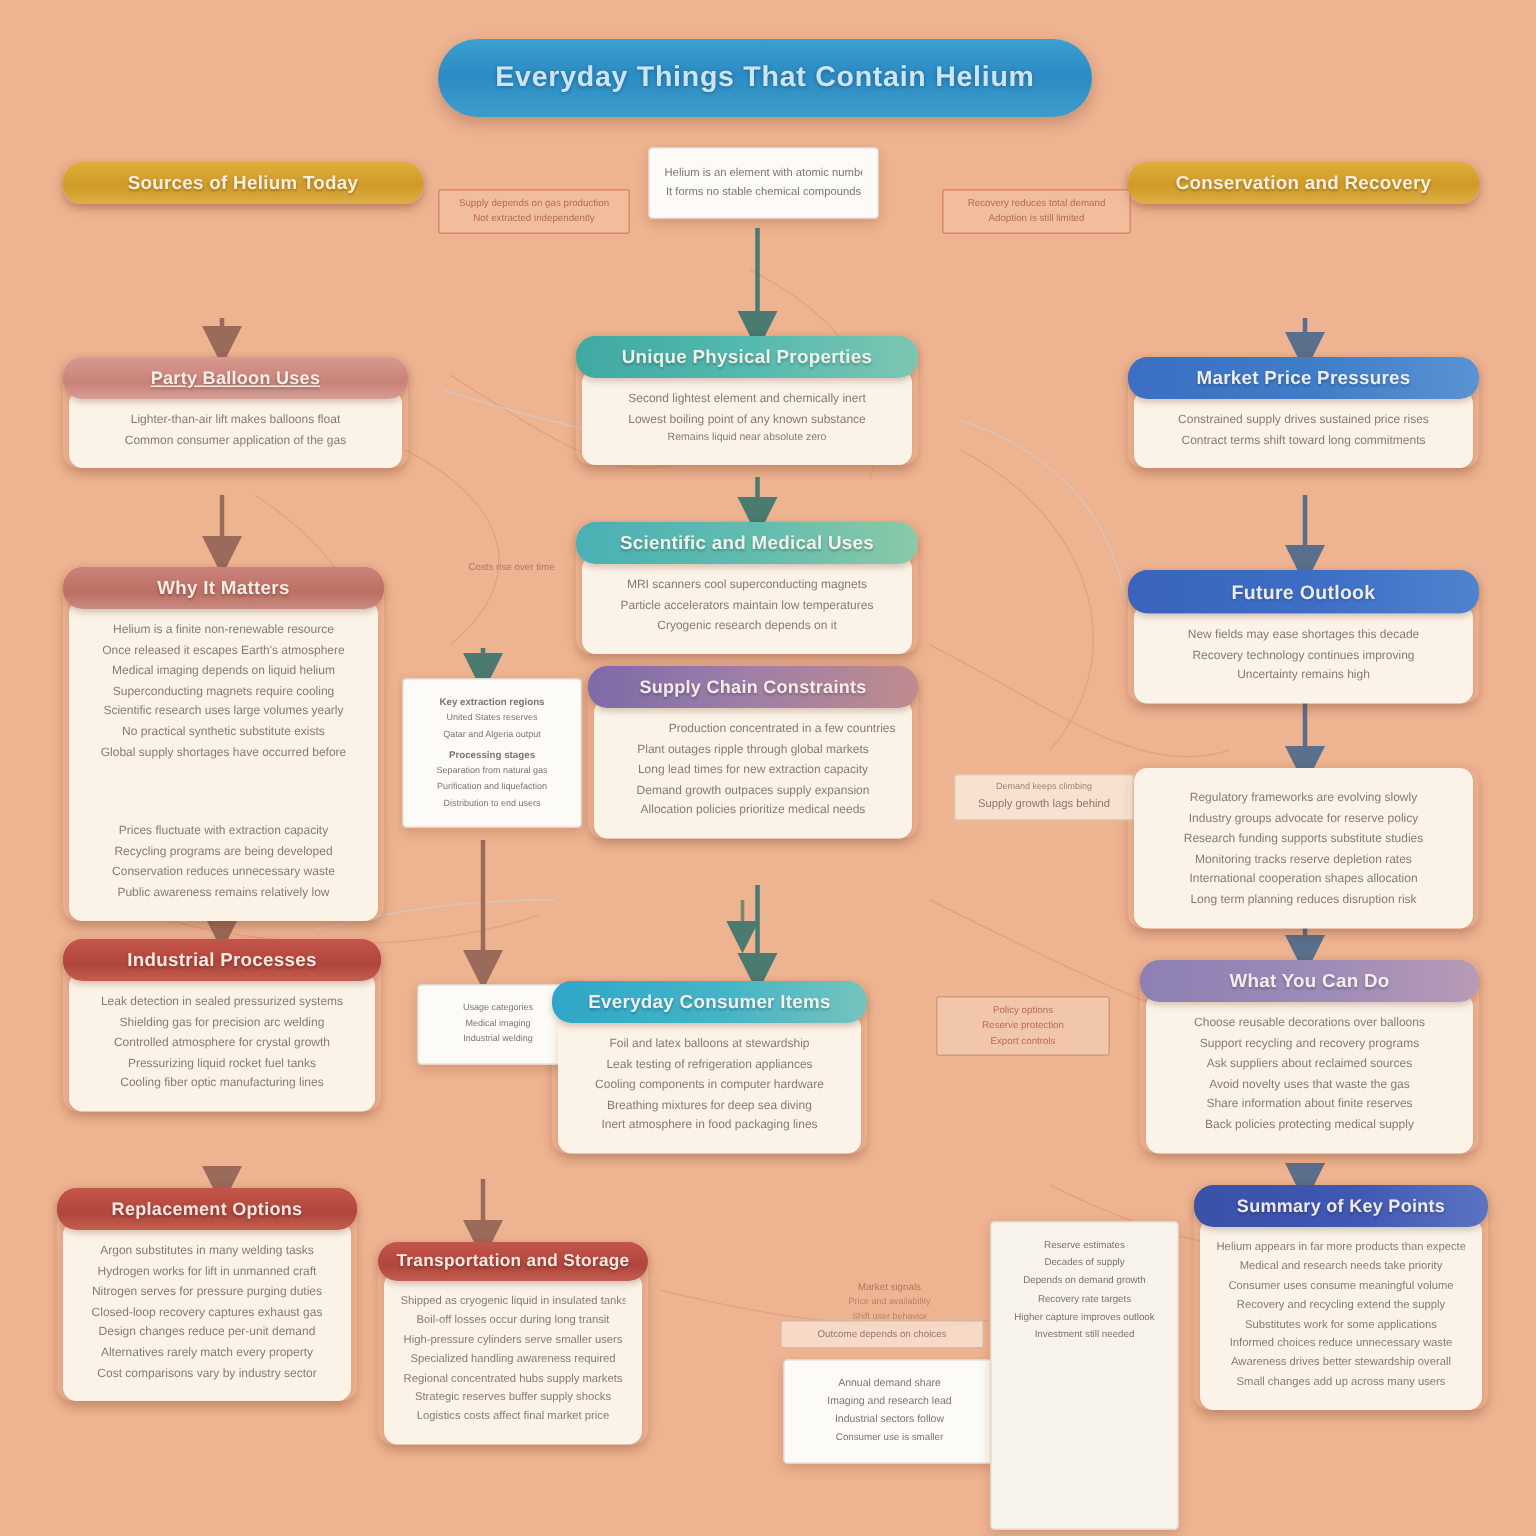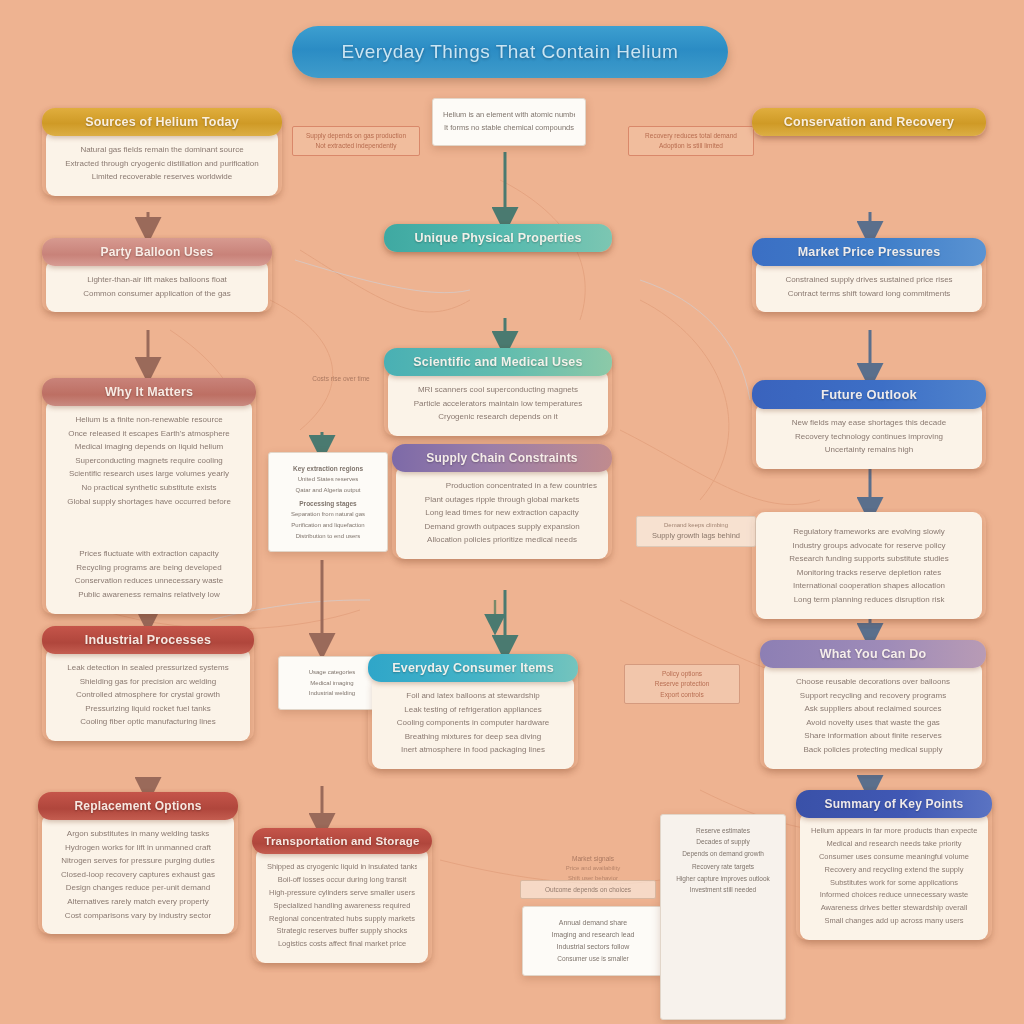--- a/index.html
+++ b/index.html
@@ -60,21 +60,21 @@
 
   
   #title-banner{
     position:absolute;left:292px;top:26px;width:436px;height:52px;
     border-radius:26px;
     background:linear-gradient(180deg,#3d9fd0 0%,#2b8cc4 45%,#3f9ccb 100%);
     box-shadow:0 4px 10px rgba(90,50,25,.28);
     display:flex;align-items:center;justify-content:center;
   }
   #title-banner .t{
-    color:#f2fbff;font-size:19px;font-weight:normal;letter-spacing:.5px;
+    color:#f2fbff;font-size:19px;font-weight:bold;letter-spacing:.5px;
     text-shadow:0 1px 3px rgba(0,20,40,.45);
   }
 
   
   .card{
     position:absolute;
     background:#fdfbf7;
     border:1px solid #e2d6c9;
     border-radius:3px;
     box-shadow:0 3px 8px rgba(120,60,30,.22);
@@ -87,21 +87,21 @@
     position:absolute;
     border:1px solid #d9886a;
     background:rgba(244,196,168,.55);
     border-radius:2px;
     padding:3px 5px;
   }
   .chip .line{color:#a8563a;margin:1px 0;}
 
   
   .g-gold   {background:linear-gradient(180deg,#e0ae3e 0%,#cf9a26 55%,#dcae44 100%);}
-  .g-rose   {background:linear-gradient(180deg,#d79a90 0%,#c88279 60%,#d79c93 100%);}
+  .g-rose   {background:linear-gradient(180deg,#d79a90 0%,#c88279 60%,#d79c93 100%);text-decoration:underline;}
   .g-rosedk {background:linear-gradient(180deg,#c9837a 0%,#bd6f63 60%,#c98a80 100%);}
   .g-crimson{background:linear-gradient(180deg,#c5554a 0%,#b0463c 60%,#c45d50 100%);}
   .g-teal   {background:linear-gradient(90deg,#3fa9a2 0%,#54b9ae 50%,#7cc6b2 100%);}
   .g-teal2  {background:linear-gradient(90deg,#49b0b4 0%,#63bdae 55%,#8cc9a8 100%);}
   .g-cyan   {background:linear-gradient(90deg,#2fa6c9 0%,#46b4c6 55%,#74c4bd 100%);}
   .g-purple {background:linear-gradient(90deg,#7d6aa8 0%,#9b7ea8 45%,#c08b8e 100%);}
   .g-lav    {background:linear-gradient(90deg,#8d7fb4 0%,#9e8bb8 55%,#b89bb5 100%);}
   .g-blue   {background:linear-gradient(90deg,#3b6fc4 0%,#3f7ec9 55%,#5a93d2 100%);}
   .g-blue2  {background:linear-gradient(90deg,#3a63bd 0%,#3d6fc6 55%,#4f83cd 100%);}
   .g-indigo {background:linear-gradient(90deg,#3a51a8 0%,#4058b4 55%,#5a73c2 100%);}
@@ -169,25 +169,20 @@
   </svg>
 
   <div id="title-banner">
     <span class="t blurry">Everyday Things That Contain Helium</span>
   </div>
 
   <div class="node" style="left:42px;top:108px;width:240px;">
     <div class="hdr g-gold" style="font-size:12.5px;">
       <span class="blurry">Sources of Helium Today</span>
     </div>
-    <div class="body">
-      <span class="line blurry" style="font-size:8px;">Natural gas fields remain the dominant source</span>
-      <span class="line blurry" style="font-size:8px;">Extracted through cryogenic distillation and purification</span>
-      <span class="line blurry" style="font-size:8px;">Limited recoverable reserves worldwide</span>
-    </div>
   </div>
 
   <div class="node" style="left:42px;top:238px;width:230px;">
     <div class="hdr g-rose" style="font-size:12px;">
       <span class="blurry">Party Balloon Uses</span>
     </div>
     <div class="body">
       <span class="line blurry" style="font-size:8px;">Lighter-than-air lift makes balloons float</span>
       <span class="line blurry" style="font-size:8px;">Common consumer application of the gas</span>
     </div>
@@ -252,20 +247,25 @@
       <span class="line blurry" style="font-size:7.5px;">Regional concentrated hubs supply markets</span>
       <span class="line blurry" style="font-size:7.5px;">Strategic reserves buffer supply shocks</span>
       <span class="line blurry" style="font-size:7.5px;">Logistics costs affect final market price</span>
     </div>
   </div>
 
   <div class="node" style="left:384px;top:224px;width:228px;">
     <div class="hdr g-teal" style="font-size:12.5px;">
       <span class="blurry">Unique Physical Properties</span>
     </div>
+    <div class="body">
+      <span class="line blurry" style="font-size:8px;">Second lightest element and chemically inert</span>
+      <span class="line blurry" style="font-size:8px;">Lowest boiling point of any known substance</span>
+      <span class="line blurry" style="font-size:7px;">Remains liquid near absolute zero</span>
+    </div>
   </div>
 
   <div class="node" style="left:384px;top:348px;width:228px;">
     <div class="hdr g-teal2" style="font-size:12.5px;">
       <span class="blurry">Scientific and Medical Uses</span>
     </div>
     <div class="body">
       <span class="line blurry" style="font-size:8px;">MRI scanners cool superconducting magnets</span>
       <span class="line blurry" style="font-size:8px;">Particle accelerators maintain low temperatures</span>
       <span class="line blurry" style="font-size:8px;">Cryogenic research depends on it</span>

